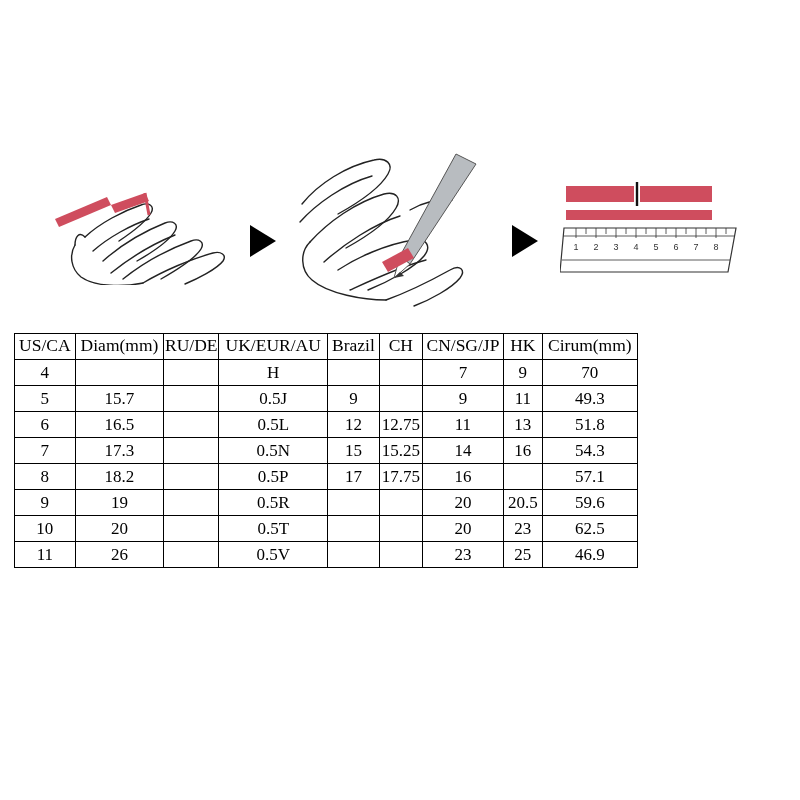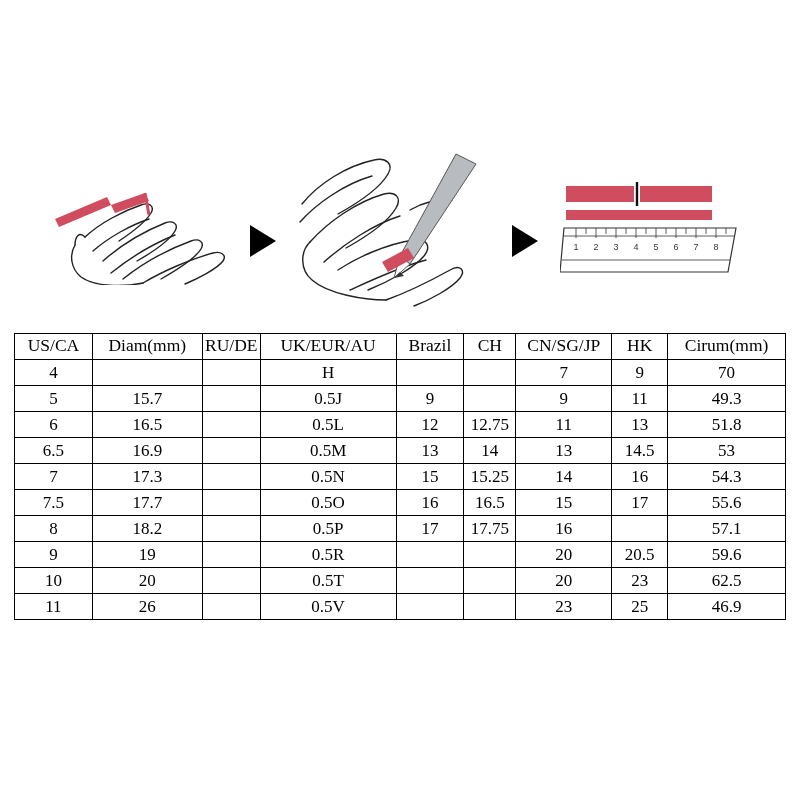--- a/index.html
+++ b/index.html
@@ -40,21 +40,21 @@
     border-left: 26px solid #000;
   }
   #arrow1 { left: 250px; top: 75px; }
   #arrow2 { left: 512px; top: 75px; }
 
   
   #size-table {
     position: absolute;
     left: 14px;
     top: 333px;
-    width: 772px;
+    width: 624px;
     border-collapse: collapse;
     font-size: 17px;
     line-height: 1.0;
   }
   #size-table td, #size-table th {
     border: 1px solid #000;
     text-align: center;
     padding: 2px 0 3px 0;
     height: 20px;
     font-weight: normal;
@@ -237,53 +237,31 @@
         <td>16.5</td>
         <td></td>
         <td>0.5L</td>
         <td>12</td>
         <td>12.75</td>
         <td>11</td>
         <td>13</td>
         <td>51.8</td>
       </tr>
       <tr>
-        <td>6.5</td>
-        <td>16.9</td>
-        <td></td>
-        <td>0.5M</td>
-        <td>13</td>
-        <td>14</td>
-        <td>13</td>
-        <td>14.5</td>
-        <td>53</td>
-      </tr>
-      <tr>
         <td>7</td>
         <td>17.3</td>
         <td></td>
         <td>0.5N</td>
         <td>15</td>
         <td>15.25</td>
         <td>14</td>
         <td>16</td>
         <td>54.3</td>
       </tr>
       <tr>
-        <td>7.5</td>
-        <td>17.7</td>
-        <td></td>
-        <td>0.5O</td>
-        <td>16</td>
-        <td>16.5</td>
-        <td>15</td>
-        <td>17</td>
-        <td>55.6</td>
-      </tr>
-      <tr>
         <td>8</td>
         <td>18.2</td>
         <td></td>
         <td>0.5P</td>
         <td>17</td>
         <td>17.75</td>
         <td>16</td>
         <td></td>
         <td>57.1</td>
       </tr>

